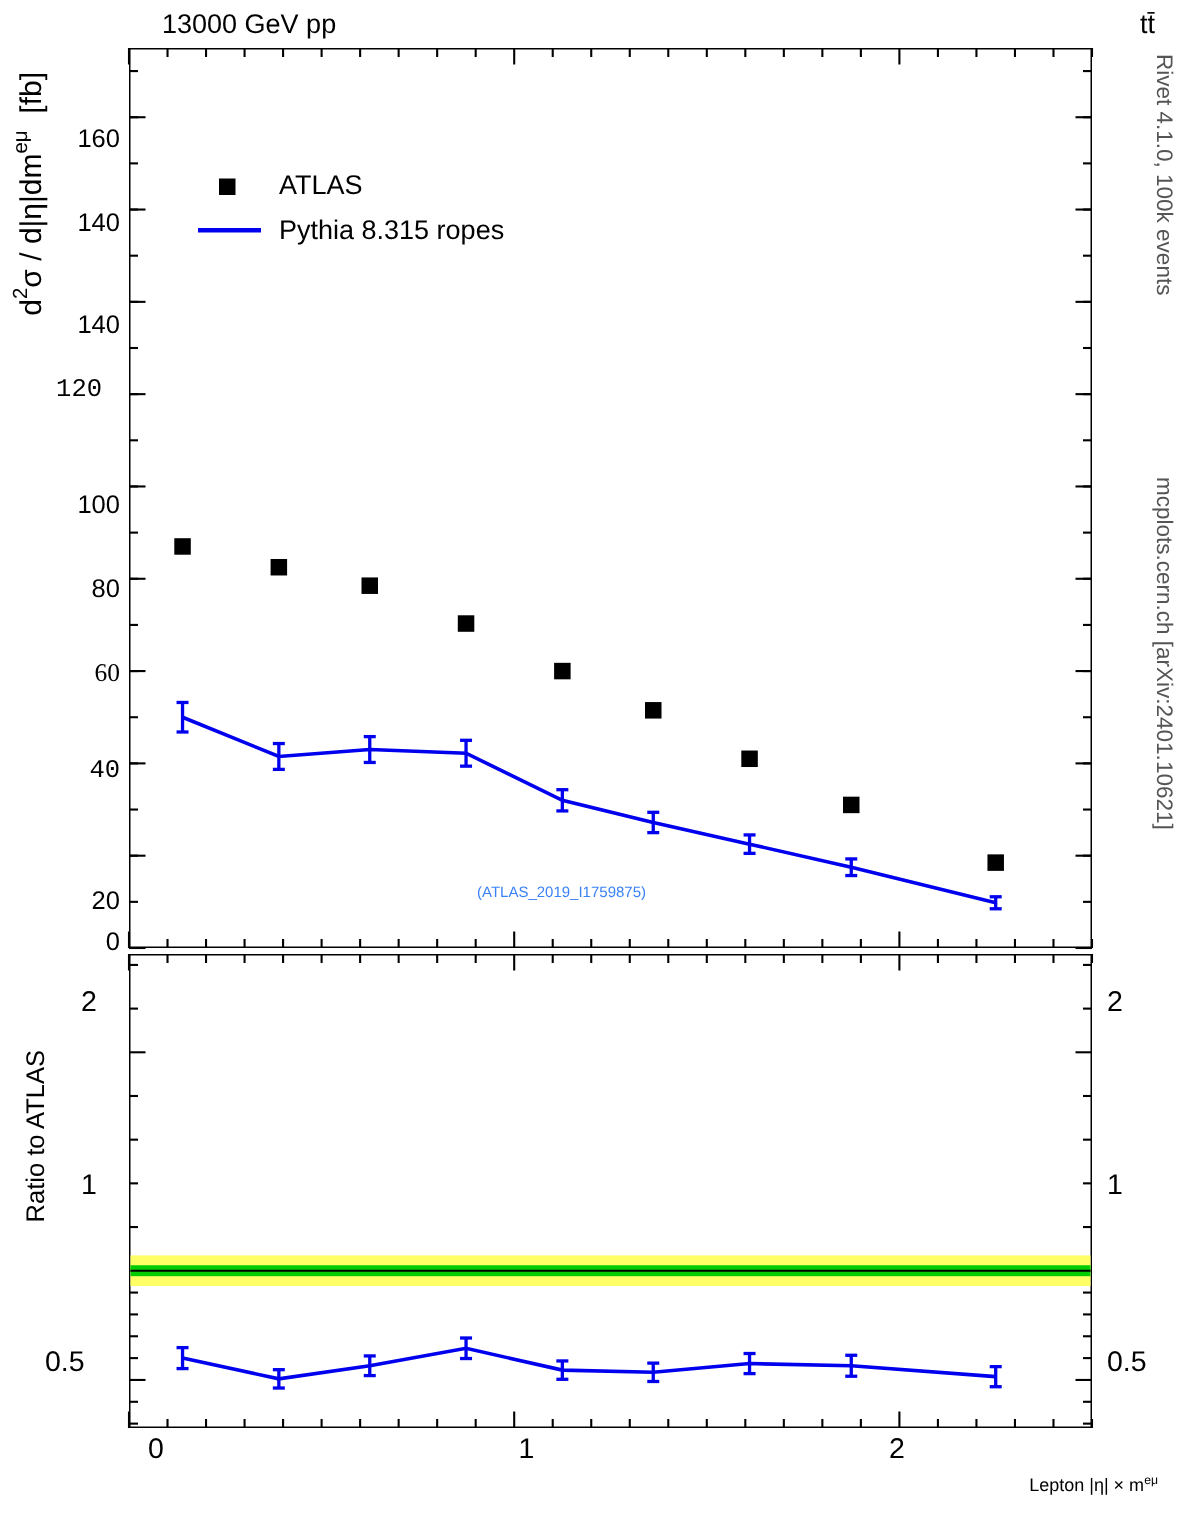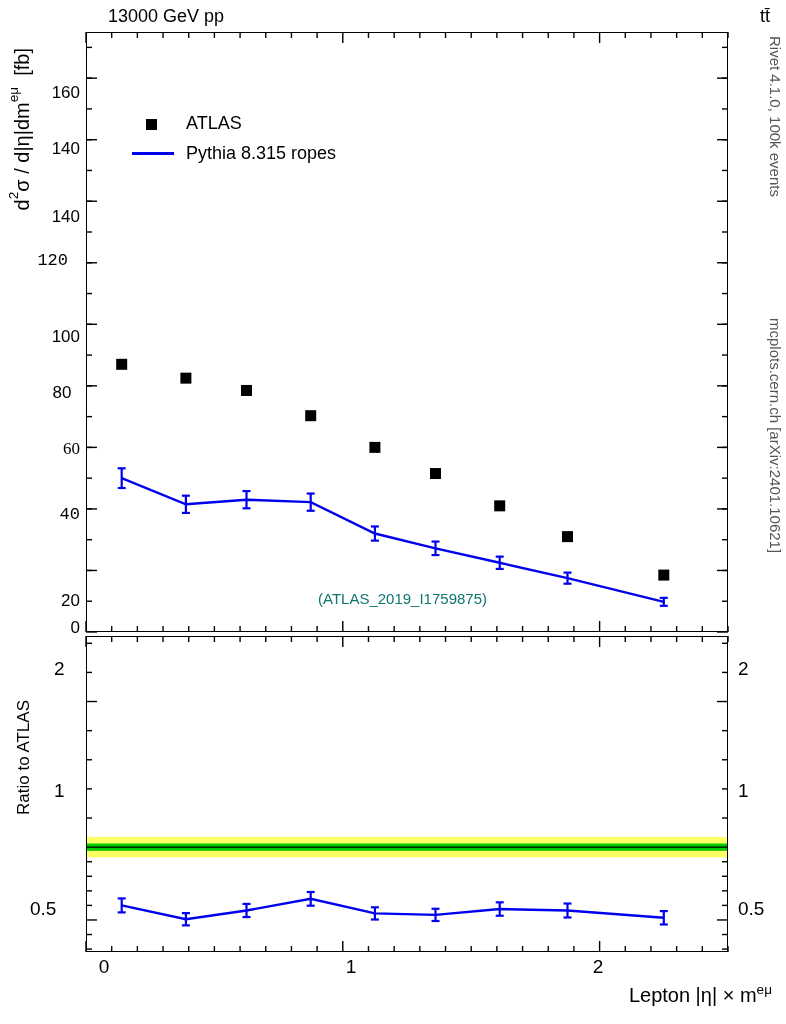--- a/index.html
+++ b/index.html
@@ -22,27 +22,27 @@
   #ratio-panel{position:absolute;left:86px;top:636px;width:642px;height:316px;
                border:1.5px solid #000;box-sizing:border-box;background:#fff;}
   .ytick-label{position:absolute;font-size:17px;text-align:right;}
   .xtick-label{position:absolute;font-size:19px;text-align:center;}
   .rtick-label{position:absolute;font-size:19px;}
 
   #ylabel-main{position:absolute;left:6px;top:48px;writing-mode:vertical-rl;
                transform:rotate(180deg);font-size:20px;white-space:nowrap;}
   #ylabel-ratio{position:absolute;left:14px;top:700px;writing-mode:vertical-rl;
                 transform:rotate(180deg);font-size:17px;white-space:nowrap;}
-  #xlabel{position:absolute;right:14px;top:982px;font-size:20px;white-space:nowrap;}
+  #xlabel{position:absolute;right:14px;top:982px;font-size:12px;white-space:nowrap;}
 
   .legend-marker{position:absolute;width:11px;height:11px;background:#000;}
   .legend-line{position:absolute;height:2.5px;background:#0000ee;}
   .legend-text{position:absolute;font-size:18px;}
 
-  #watermark{position:absolute;left:318px;top:590px;font-size:15px;color:#0f766e;}
+  #watermark{position:absolute;left:318px;top:590px;font-size:10px;color:#3b82f6;}
 
   svg{position:absolute;left:0;top:0;overflow:visible;}
   sup{font-size:0.68em;vertical-align:super;}
 </style>
 </head>
 <body>
 
 <div class="page">
 
   <div class="top-label" id="top-left">13000 GeV pp</div>
@@ -59,21 +59,21 @@
     Lepton |η| × m<sup>eμ</sup>
   </div>
 
   <div id="main-panel"></div>
 
   <div class="ytick-label" style="left:32px;top:83px;width:48px;">160</div>
   <div class="ytick-label" style="left:32px;top:139px;width:48px;">140</div>
   <div class="ytick-label" style="left:32px;top:195px;width:48px;margin-top:12px;">140</div>
   <div class="ytick-label" style="left:20px;top:251px;width:48px;font-family:Liberation Mono, monospace;">120</div>
   <div class="ytick-label" style="left:32px;top:327px;width:48px;">100</div>
-  <div class="ytick-label" style="left:44px;top:383px;width:36px;text-align:center;">80</div>
+  <div class="ytick-label" style="left:44px;top:383px;width:36px;">80</div>
   <div class="ytick-label" style="left:44px;top:439px;width:36px;font-family:Liberation Serif, serif;">60</div>
   <div class="ytick-label" style="left:44px;top:505px;width:36px;font-family:Liberation Mono, monospace;">40</div>
   <div class="ytick-label" style="left:44px;top:565px;width:36px;margin-top:26px;">20</div>
   <div class="ytick-label" style="left:56px;top:618px;width:24px;">0</div>
 
   <div class="legend-marker" style="left:146px;top:119px;"></div>
   <div class="legend-text" style="left:186px;top:113px;">ATLAS</div>
   <div class="legend-line" style="left:132px;top:152px;width:42px;"></div>
   <div class="legend-text" style="left:186px;top:143px;">Pythia 8.315 ropes</div>
 

